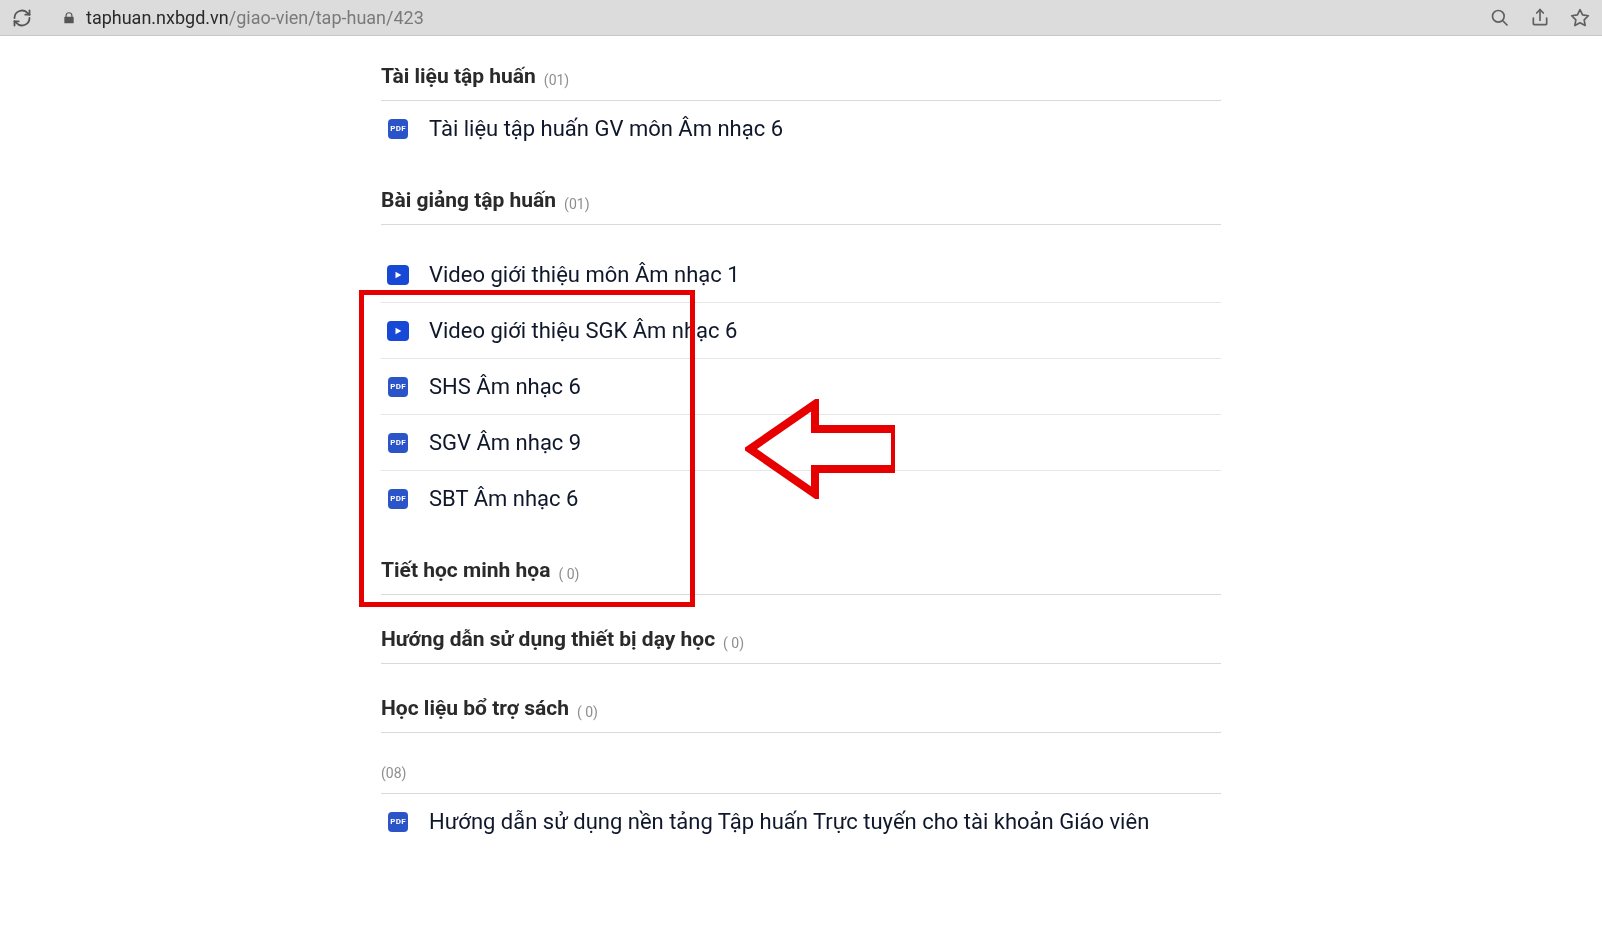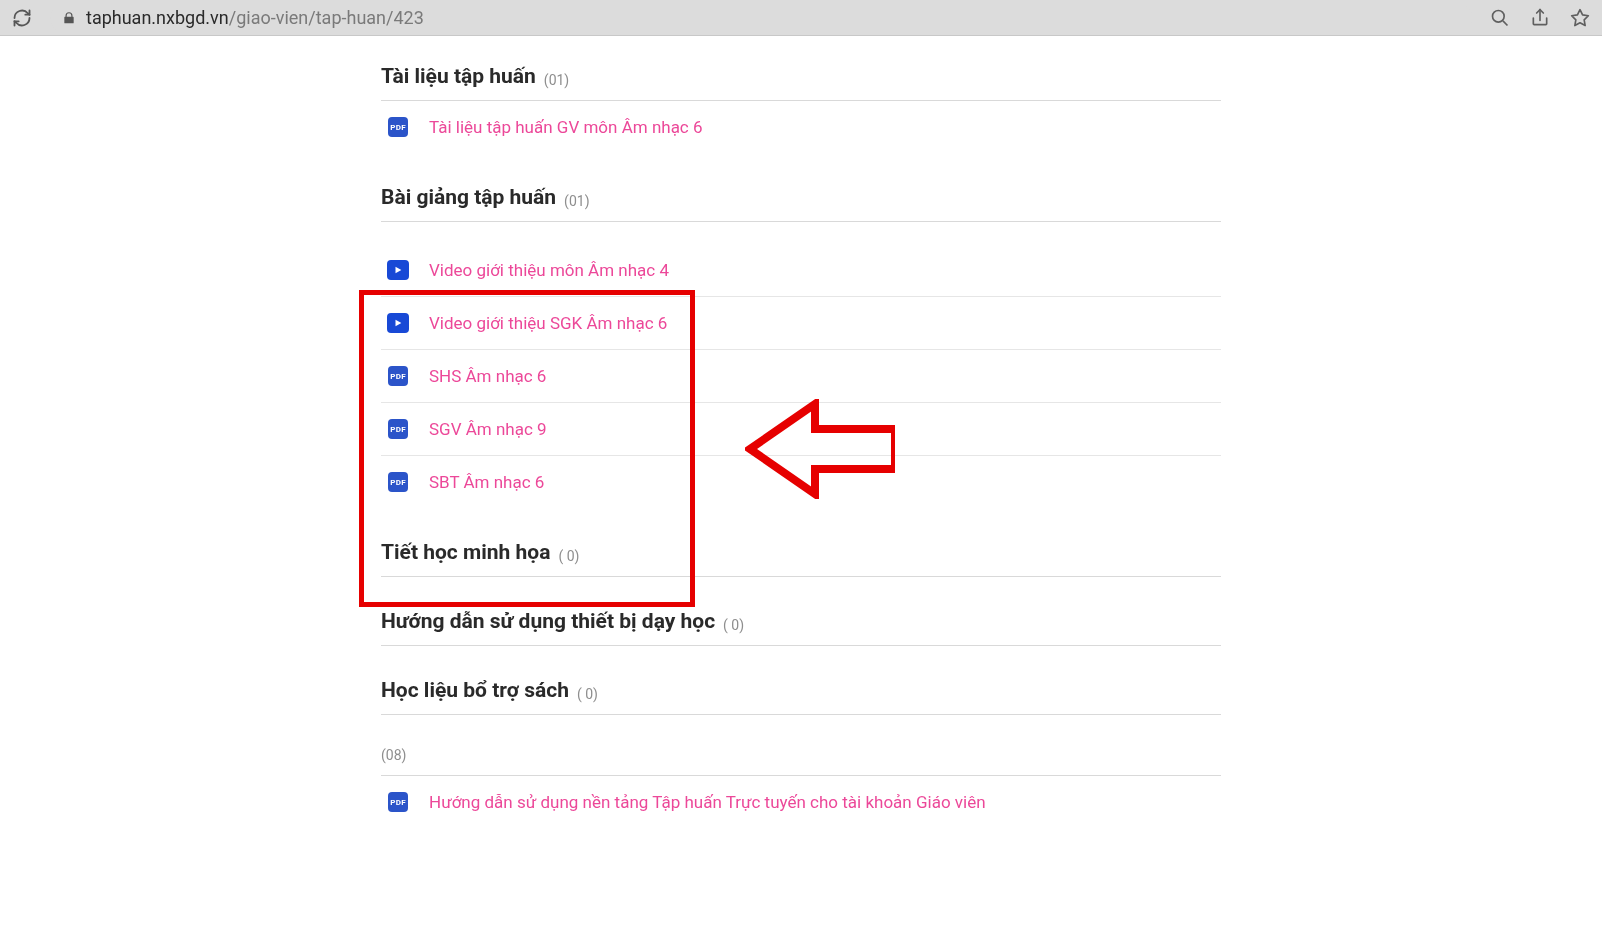--- a/index.html
+++ b/index.html
@@ -61,22 +61,22 @@
     .item-row {
       display: flex;
       align-items: center;
       gap: 20px;
       padding: 15px 6px 15px 6px;
       border-bottom: 1px solid #e6e6e6;
       cursor: pointer;
     }
     .item-row:last-child { border-bottom: none; }
     .item-row .label {
-      font-size: 17px;
-      color: #ec4899;
+      font-size: 22px;
+      color: #0f172a;
     }
     .icon-box {
       width: 22px; height: 22px;
       display: flex; align-items: center; justify-content: center;
       flex-shrink: 0;
     }
     .pdf-badge {
       background: #2b54c9;
       color: #fff;
       font-size: 8px;
@@ -178,21 +178,21 @@
       </div>
       <div class="section-block">
         <div class="item-row">
           <span class="icon-box">
             <span class="video-badge">
               <svg width="10" height="10" viewBox="0 0 24 24">
                 <polygon points="6,4 20,12 6,20"></polygon>
               </svg>
             </span>
           </span>
-          <span class="label">Video giới thiệu môn Âm nhạc 4</span>
+          <span class="label">Video giới thiệu môn Âm nhạc 1</span>
         </div>
         <div class="item-row">
           <span class="icon-box">
             <span class="video-badge">
               <svg width="10" height="10" viewBox="0 0 24 24">
                 <polygon points="6,4 20,12 6,20"></polygon>
               </svg>
             </span>
           </span>
           <span class="label">Video giới thiệu SGK Âm nhạc 6</span>

